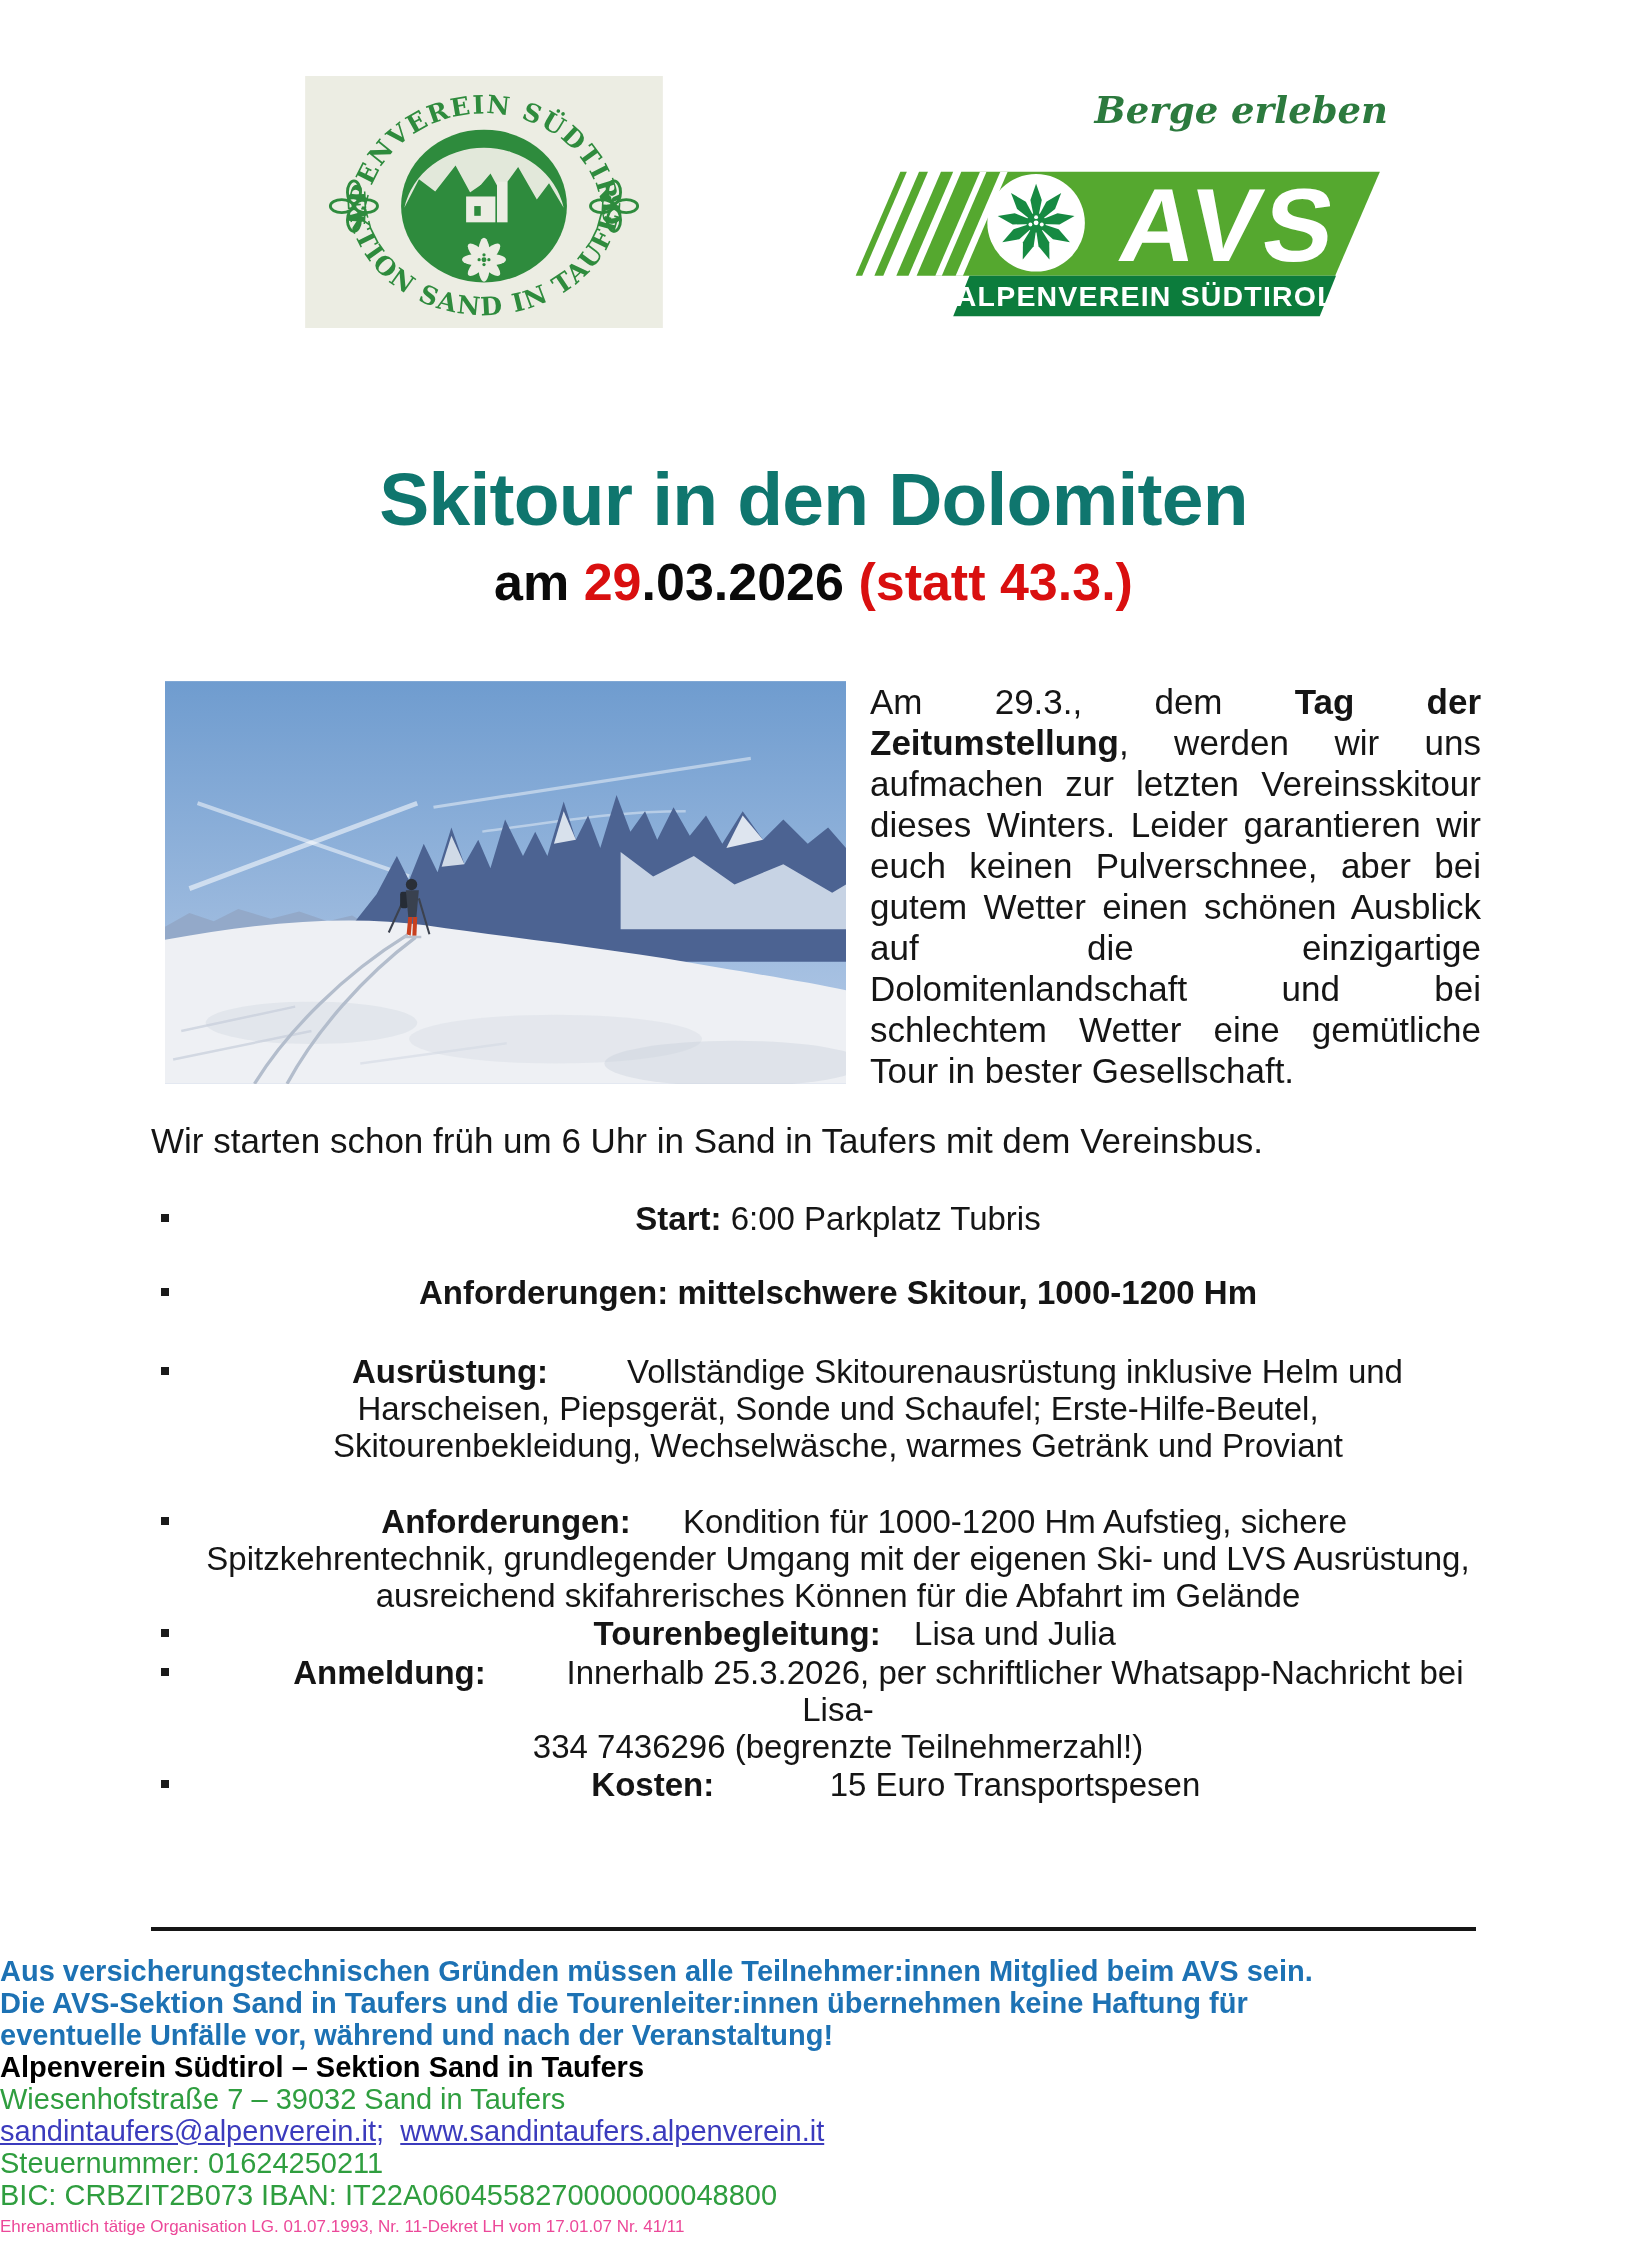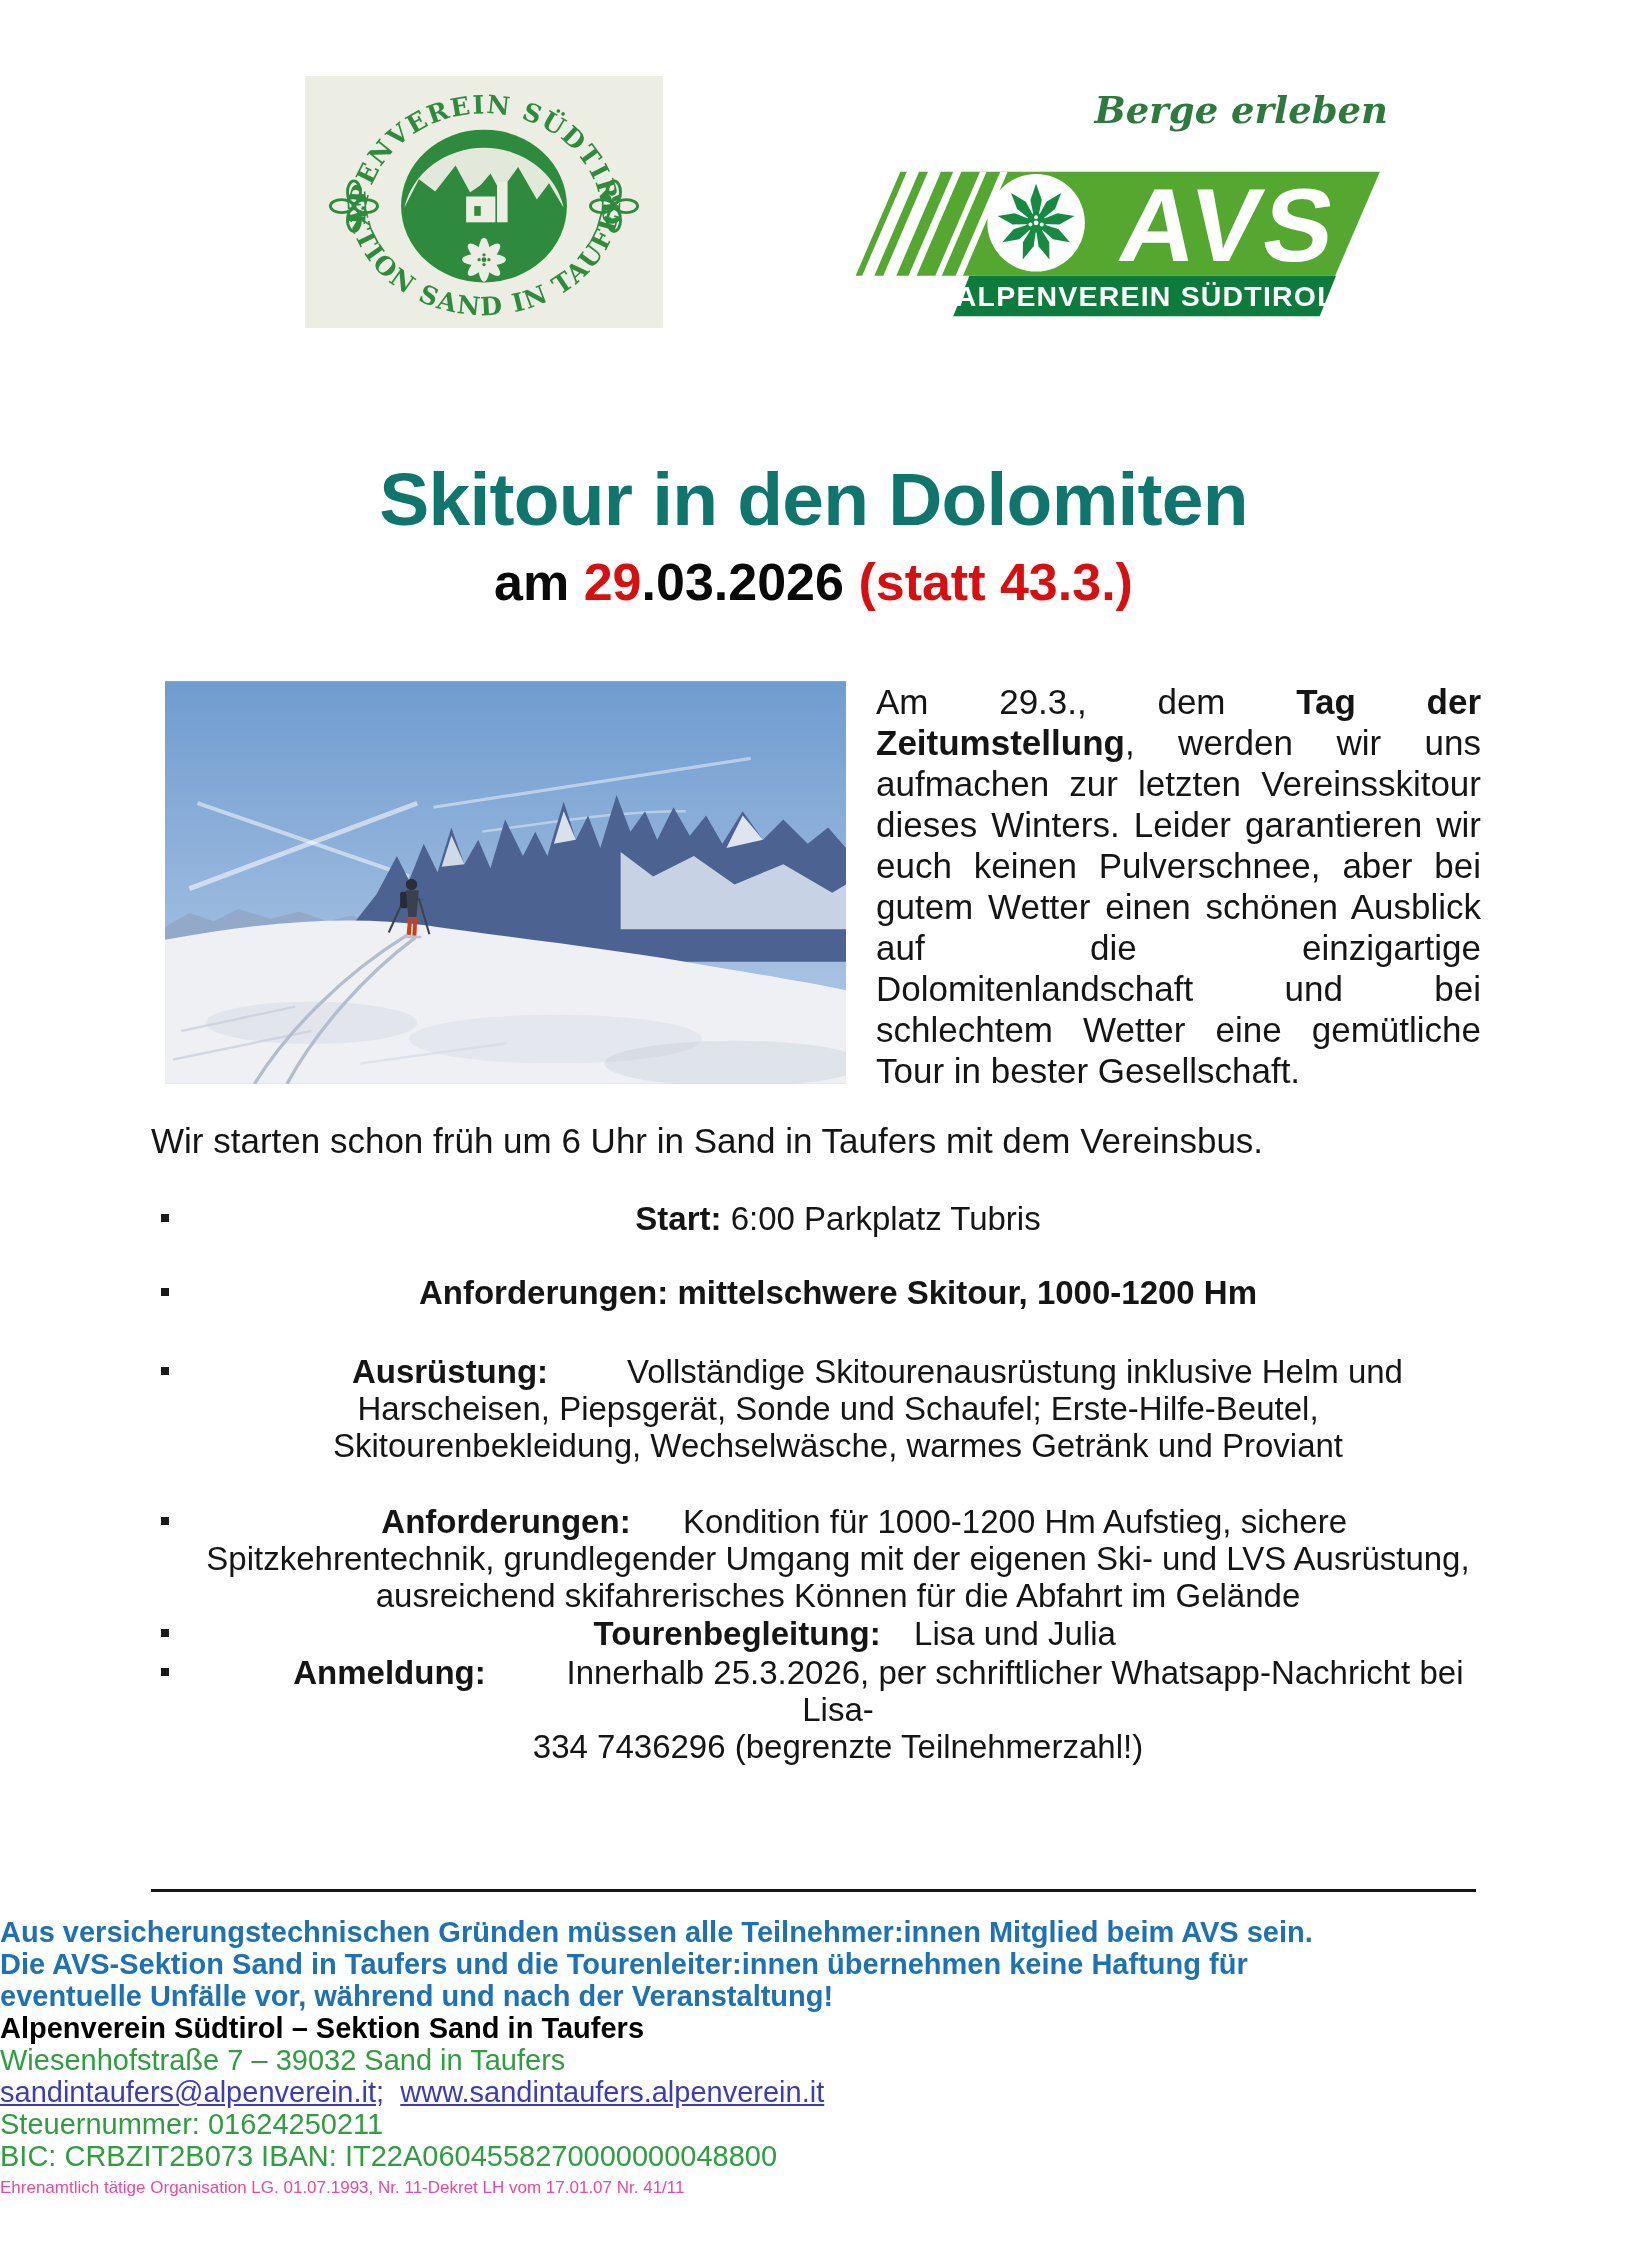--- a/index.html
+++ b/index.html
@@ -29,21 +29,21 @@
     font-size:75px;font-weight:bold;letter-spacing:-0.8px;line-height:1.1;color:#0f766e;
   }
   .subtitle{
     margin-top:13px;text-align:center;
     font-size:52px;font-weight:bold;line-height:57px;color:#0a0a0a;
   }
   .red{color:#d90f0f;}
   
   .media{
     margin:70px 146px 0 165px;
-    display:flex;gap:30px;
+    display:flex;gap:24px;
   }
   .photo{flex:0 0 681px;width:681px;height:403px;}
   .about{
     width:617px;
     font-size:35px;line-height:41px;
     text-align:justify;color:#151515;
   }
   .about .b{font-weight:bold;}
   
   .intro{
@@ -258,20 +258,24 @@
       <span class="marker"></span>
       <span class="lbl">Tourenbegleitung:</span><span class="val">Lisa und Julia</span>
     </div>
 
     <div class="bitem tabbed mt-tight">
       <span class="marker"></span>
       <span class="lbl">Anmeldung:</span><span class="val">Innerhalb 25.3.2026, per schriftlicher Whatsapp-Nachricht bei Lisa-</span>
       <div class="val2">334 7436296 (begrenzte Teilnehmerzahl!)</div>
     </div>
 
+    <div class="bitem tabbed mt-tight">
+      <span class="marker"></span>
+      <span class="lbl">Kosten:</span><span class="val">15 Euro Transportspesen</span>
+    </div>
   </div>
 
   <div class="rule"></div>
 
   <div class="footer">
     <div class="f-blue">Aus versicherungstechnischen Gründen müssen alle Teilnehmer:innen Mitglied beim AVS sein.</div>
     <div class="f-blue">Die AVS-Sektion Sand in Taufers und die Tourenleiter:innen übernehmen keine Haftung für</div>
     <div class="f-blue">eventuelle Unfälle vor, während und nach der Veranstaltung!</div>
     <div class="f-green-b">Alpenverein Südtirol – Sektion Sand in Taufers</div>
     <div class="f-green">Wiesenhofstraße 7 – 39032 Sand in Taufers</div>

